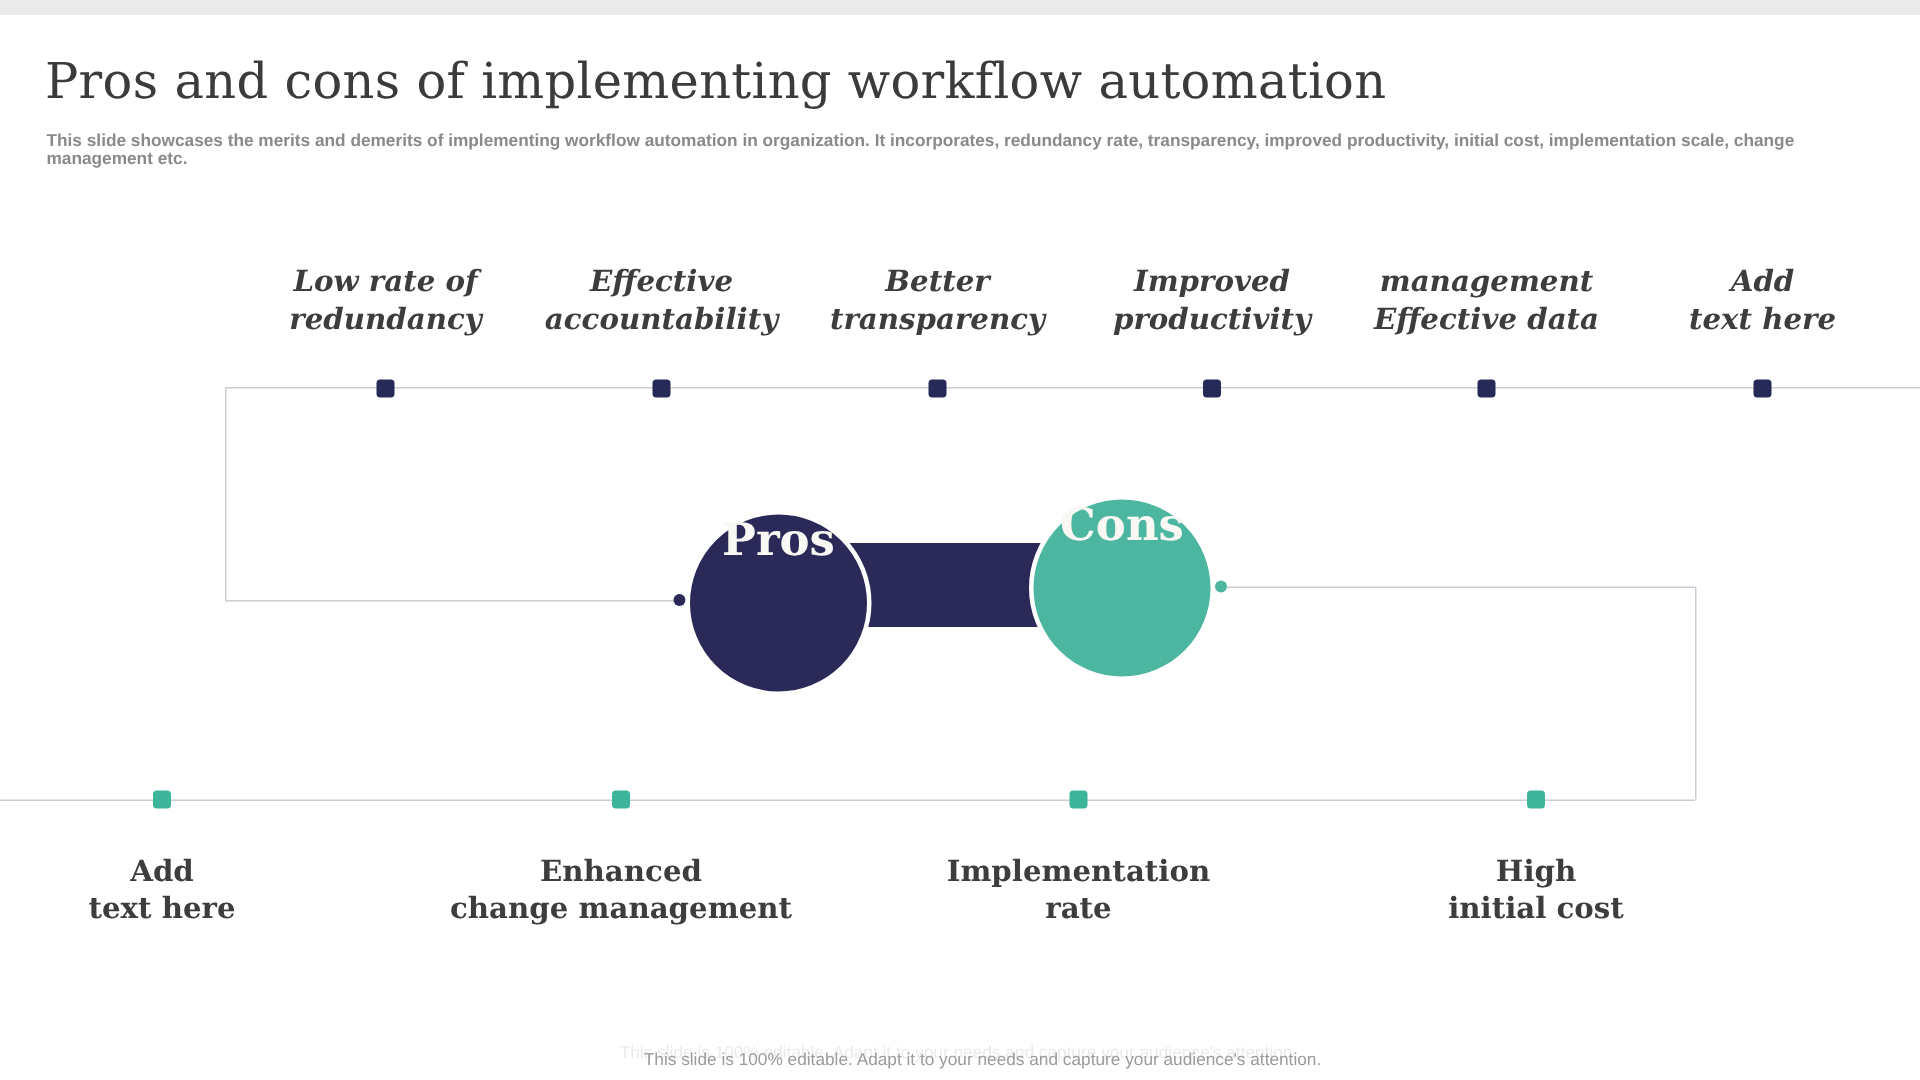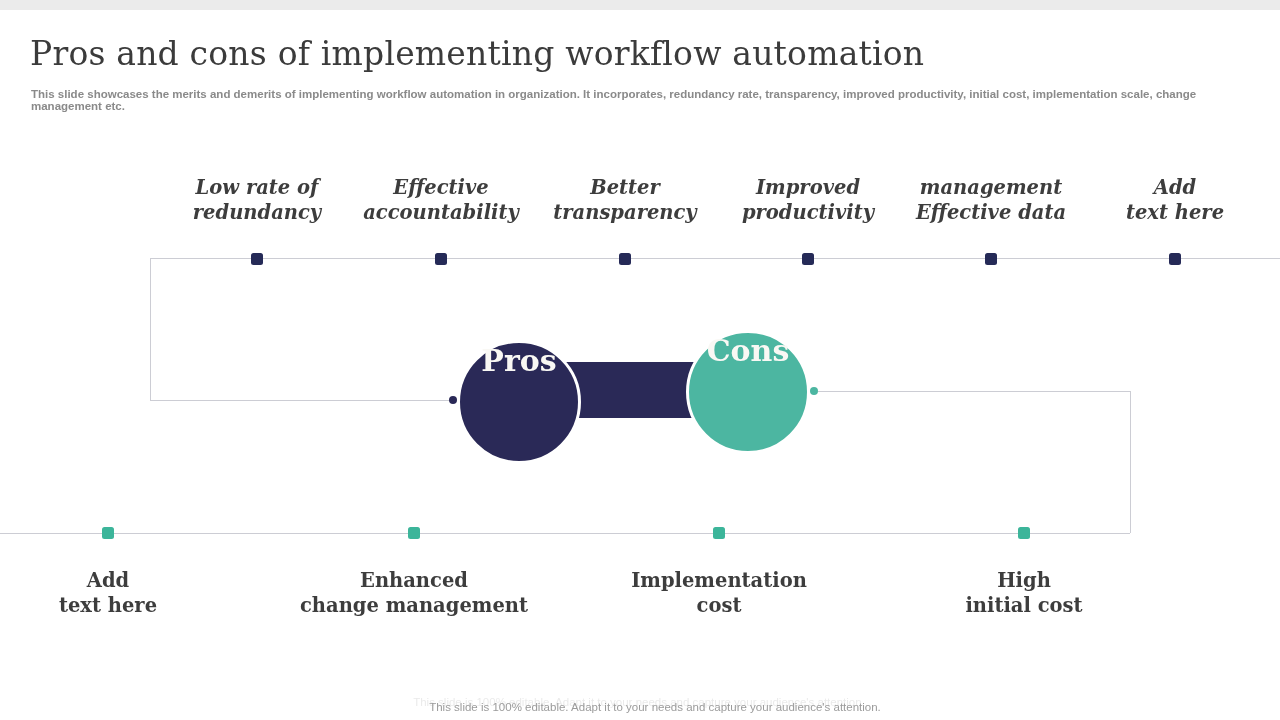--- a/index.html
+++ b/index.html
@@ -130,21 +130,21 @@
   <div class="item-label bottom" style="left:-22px">
     <div>Add</div>
     <div>text here</div>
   </div>
   <div class="item-label bottom" style="left:284px">
     <div>Enhanced</div>
     <div>change management</div>
   </div>
   <div class="item-label bottom" style="left:589px">
     <div>Implementation</div>
-    <div>cost</div>
+    <div>rate</div>
   </div>
   <div class="item-label bottom" style="left:894px">
     <div>High</div>
     <div>initial cost</div>
   </div>
 
   <div class="nub navy"></div>
   <div class="nub teal"></div>
   <div class="center-bar"></div>
   <div class="node pros">

